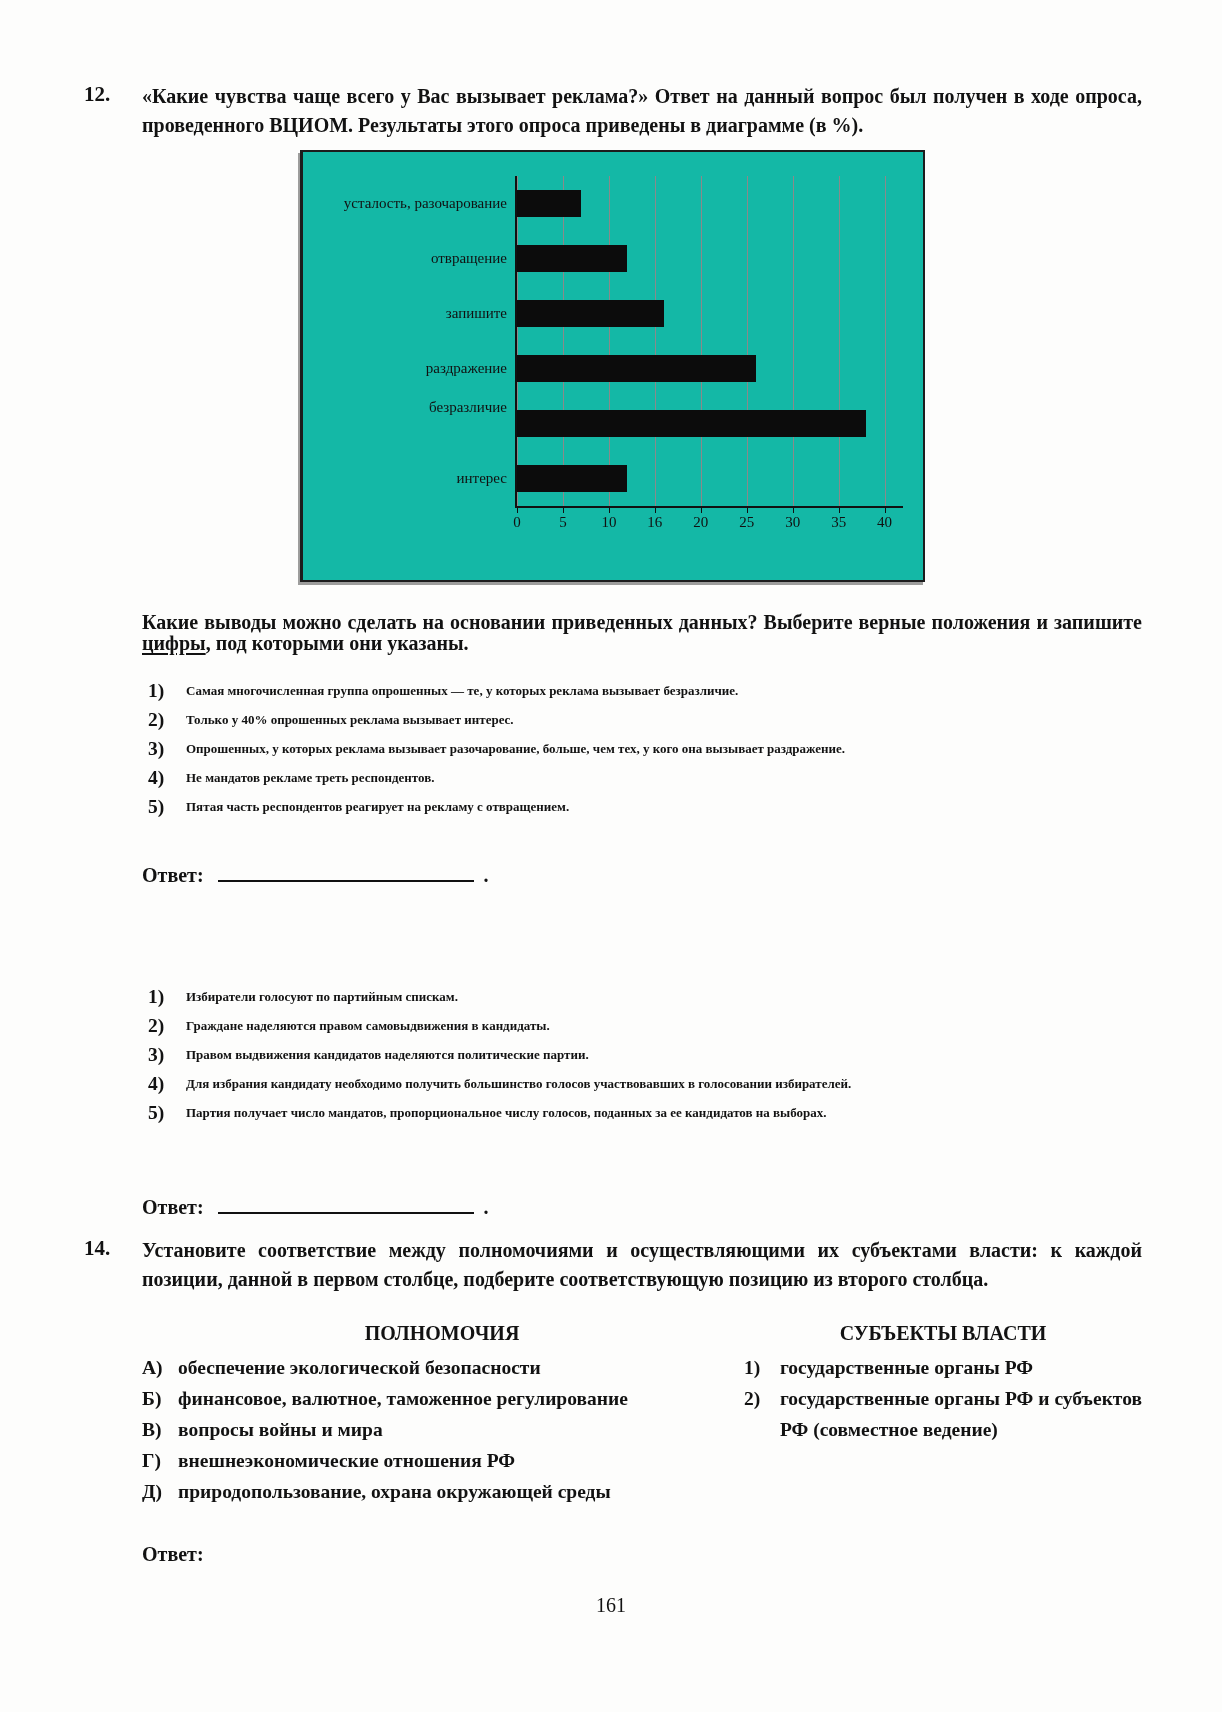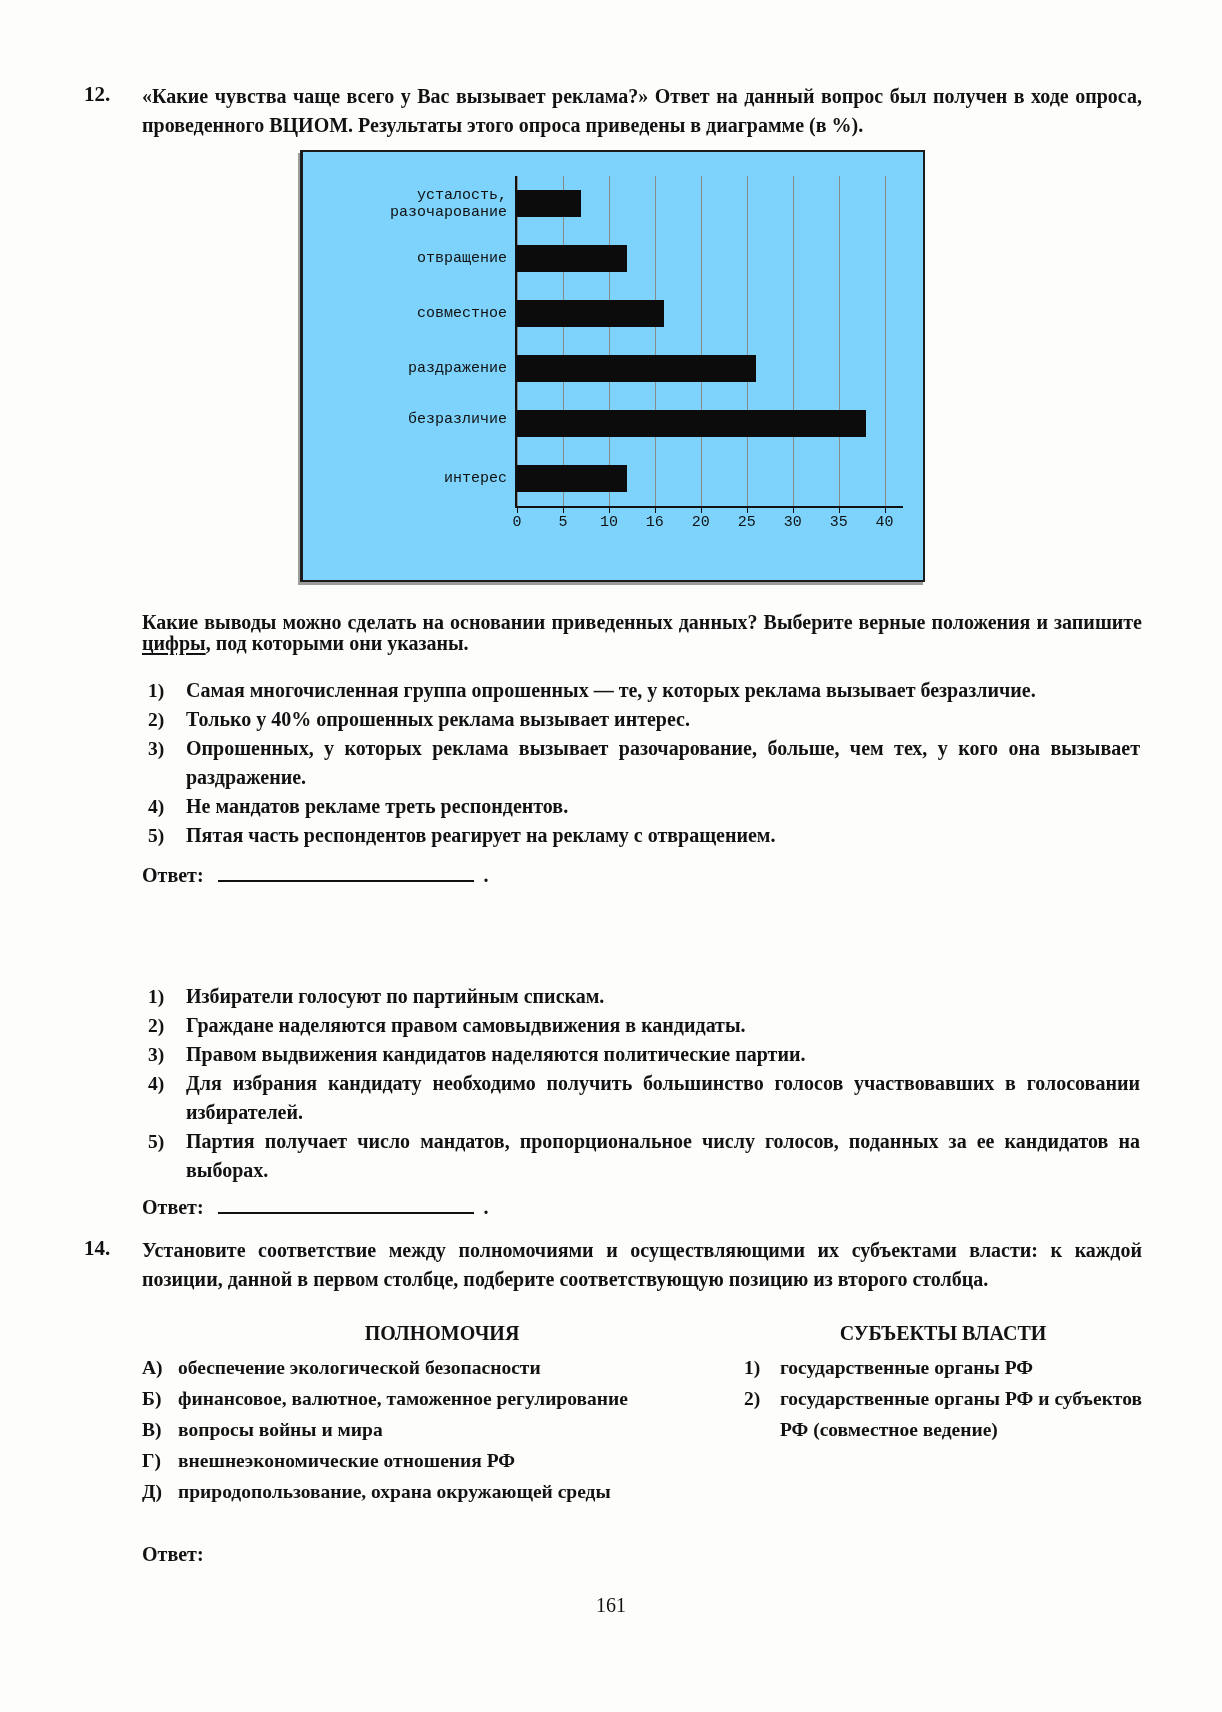--- a/index.html
+++ b/index.html
@@ -11,32 +11,32 @@
   
   .q { position:absolute; display:flex; left:84px; width:1058px; }
   .qnum { flex:none; width:58px; font-size:21px; font-weight:bold; }
   .qbody { flex:1; font-size:20px; font-weight:bold; line-height:29px; text-align:justify; }
   .para { position:absolute; left:142px; width:1000px; font-size:20px; font-weight:bold; line-height:21px; text-align:justify; }
   .u { text-decoration:underline; text-decoration-thickness:2px; text-underline-offset:3px; }
 
   .items { position:absolute; left:148px; width:992px; }
   .item { display:flex; }
   .inum { flex:none; width:38px; font-size:19.5px; font-weight:bold; line-height:29px; }
-  .itext { flex:1; font-size:20px; font-weight:bold; line-height:29px; text-align:justify; }
+  .itext { flex:1; font-size:13px; font-weight:bold; line-height:29px; text-align:justify; }
 
   .answer { position:absolute; left:142px; font-size:20px; font-weight:bold; }
   .answer .blank { display:inline-block; width:256px; border-bottom:2px solid #111; height:20px; margin-left:14px; }
   .answer .dot { margin-left:10px; }
 
   
   .chart-box {
     position:absolute; left:300px; top:150px; width:620px; height:428px;
-    background:#7dd3fc; border:2px solid #1c1c1c; border-left-width:3px;
+    background:#14b8a6; border:2px solid #1c1c1c; border-left-width:3px;
     box-shadow:-2px 3px 0 rgba(40,40,40,.45);
-    font-family:Liberation Mono, monospace;
+    font-family:Liberation Serif, serif;
   }
   .chart-cats { position:absolute; left:8px; top:24px; width:196px; }
   .cat { position:absolute; right:0; width:196px; height:55px; display:flex; align-items:center; justify-content:flex-end;
          font-size:15px; color:#111; text-align:right; }
   .plot { position:absolute; left:212px; top:24px; right:20px; height:330px;
           border-left:2px solid #111; border-bottom:2px solid #111; }
   .gridline { position:absolute; top:0; bottom:0; width:1px; background:#8a8a8a; }
   .bar { position:absolute; height:27px; background:#0c0c0c; left:0; }
   .tick { position:absolute; top:100%; width:1px; height:7px; background:#111; }
   .ticklabel { position:absolute; top:338px; transform:translateX(-50%); font-size:15px; color:#111; }
@@ -64,23 +64,23 @@
 
   <div class="q" style="top:82px">
     <div class="qnum">12.</div>
     <div class="qbody">«Какие чувства чаще всего у Вас вызывает реклама?» Ответ на данный вопрос был получен в ходе опроса, проведенного ВЦИОМ. Результаты этого опроса приведены в диаграмме (в %).</div>
   </div>
 
   <div class="chart-box">
     <div class="chart-cats" id="chart-cats">
         <div class="cat" style="top: 0px;">усталость, разочарование</div>
         <div class="cat" style="top: 55px;">отвращение</div>
-        <div class="cat" style="top: 110px;">совместное</div>
+        <div class="cat" style="top: 110px;">запишите</div>
         <div class="cat" style="top: 165px;">раздражение</div>
-        <div class="cat" style="top: 216px;">безразличие</div>
+        <div class="cat" style="top: 204px;">безразличие</div>
         <div class="cat" style="top: 275px;">интерес</div>
       </div>
     <div class="plot" id="chart-plot">
         <div class="gridline" style="left: 0%;"></div>
         <div class="tick" style="left: 0%;"></div>
         <div class="ticklabel" style="left: 0%;">0</div>
         <div class="gridline" style="left: 11.9048%;"></div>
         <div class="tick" style="left: 11.9048%;"></div>
         <div class="ticklabel" style="left: 11.9048%;">5</div>
         <div class="gridline" style="left: 23.8095%;"></div>

